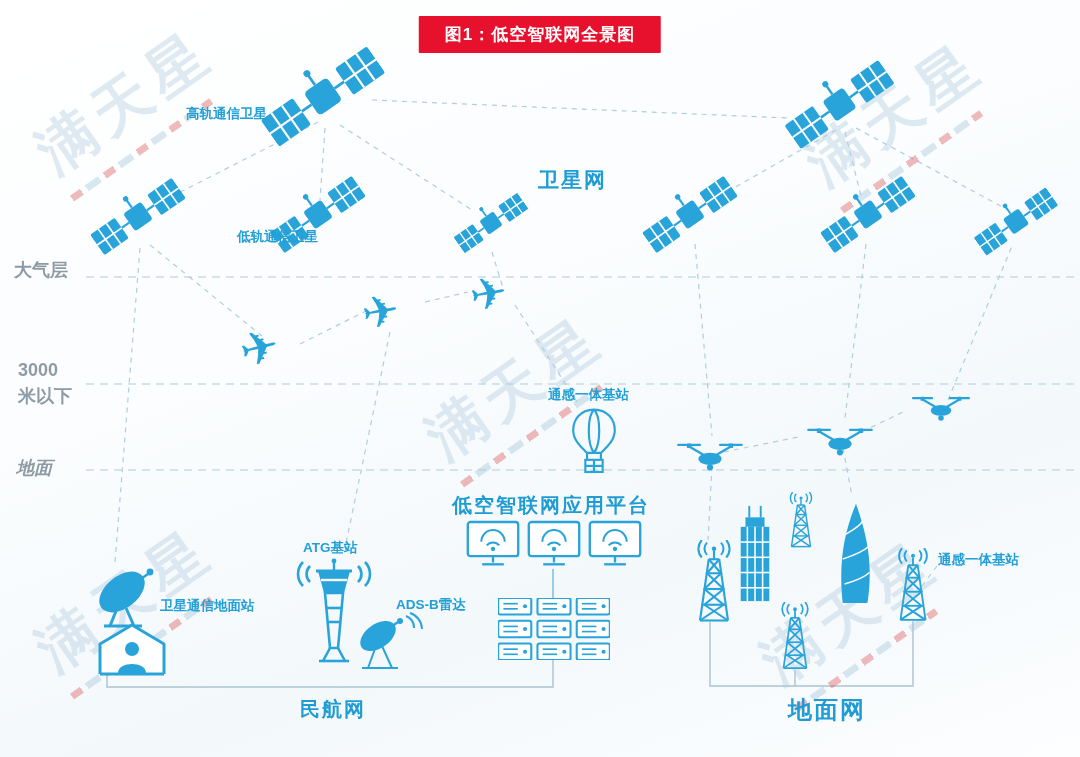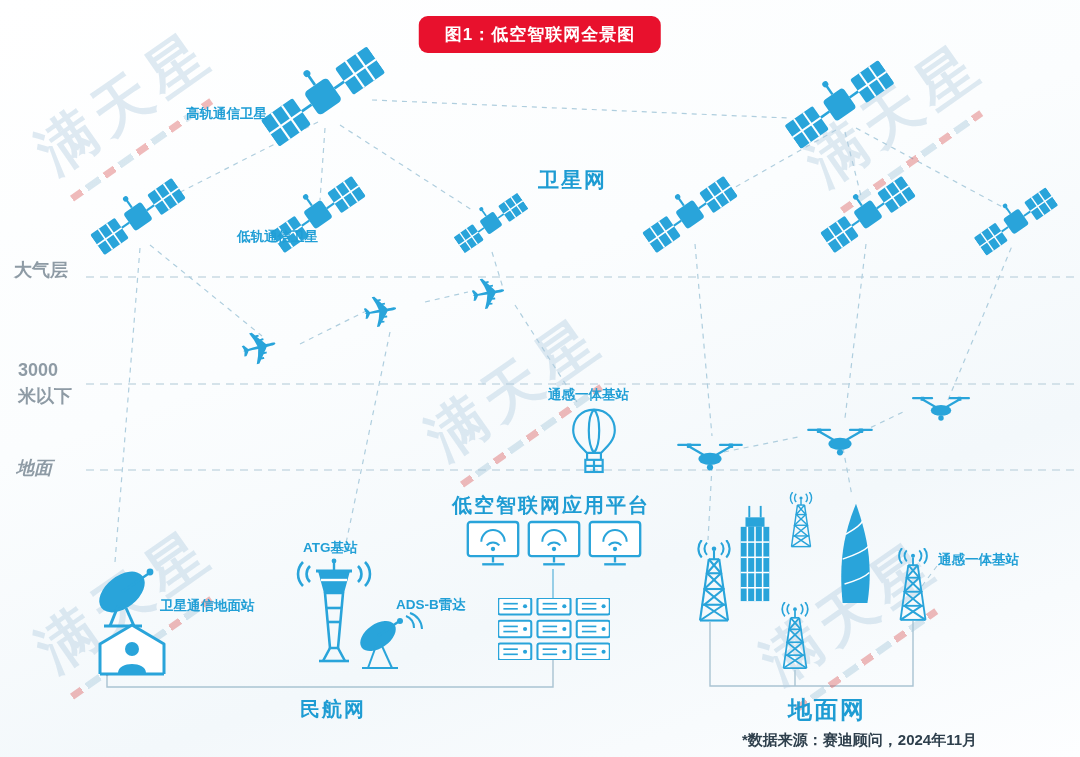--- a/index.html
+++ b/index.html
@@ -5,21 +5,21 @@
   html,body{margin:0;padding:0;background:#e9edf0;}
   .stage{
     position:relative;width:1080px;height:757px;overflow:hidden;
     background:linear-gradient(160deg,#ffffff 0%,#fbfdfe 40%,#f3f8fb 70%,#fdfeff 100%);
     font-family:"Liberation Sans","DejaVu Sans",sans-serif;
   }
   .abs{position:absolute;}
   .hdr{
     position:absolute;top:16px;left:50%;transform:translateX(-50%);
     background:#E8112D;color:#fff;font-size:17px;font-weight:bold;
-    padding:7px 26px;border-radius:9px;letter-spacing:1px;white-space:nowrap;text-align:center;
+    padding:7px 26px;border-radius:1px;letter-spacing:1px;white-space:nowrap;text-align:center;
   }
   .lbl{position:absolute;color:#219FD6;font-size:13.5px;font-weight:600;white-space:nowrap;}
   .lbl-big{position:absolute;color:#1E9CD3;font-size:21px;font-weight:bold;white-space:nowrap;letter-spacing:2px;}
   .lbl-layer{position:absolute;color:#8E9BA5;font-size:18px;font-weight:600;white-space:nowrap;}
   .src{position:absolute;color:#2E3F4C;font-size:15px;font-weight:bold;white-space:nowrap;}
   .plane{position:absolute;color:#29A4DA;line-height:1;}
   .wm{position:absolute;transform:rotate(-35deg);color:rgba(178,206,223,.42);
       font-size:58px;font-weight:bold;letter-spacing:8px;white-space:nowrap;pointer-events:none;}
   .wm-sub{height:7px;margin-top:6px;width:86%;
       background:repeating-linear-gradient(90deg,rgba(218,84,84,.40) 0 12px,transparent 12px 18px,rgba(160,196,216,.40) 18px 34px,transparent 34px 40px);}
@@ -346,15 +346,14 @@
       <use href="#sym-antenna"></use>
     </svg>
   <svg class="abs" style="left:772px;top:602px;width:46px;height:69px;">
       <use href="#sym-antenna"></use>
     </svg>
   <div class="lbl" style="left:938px;top:551px;">通感一体基站</div>
 
   <div class="lbl-big" style="left:300px;top:696px;font-size:20px;">民航网</div>
   <div class="lbl-big" style="left:788px;top:694px;font-size:24px;">地面网</div>
 
-  <div class="src" style="left:742px;top:731px;">*数据来源：赛迪顾问，2024年11月</div>
 
 </div>
 
 </body></html>

